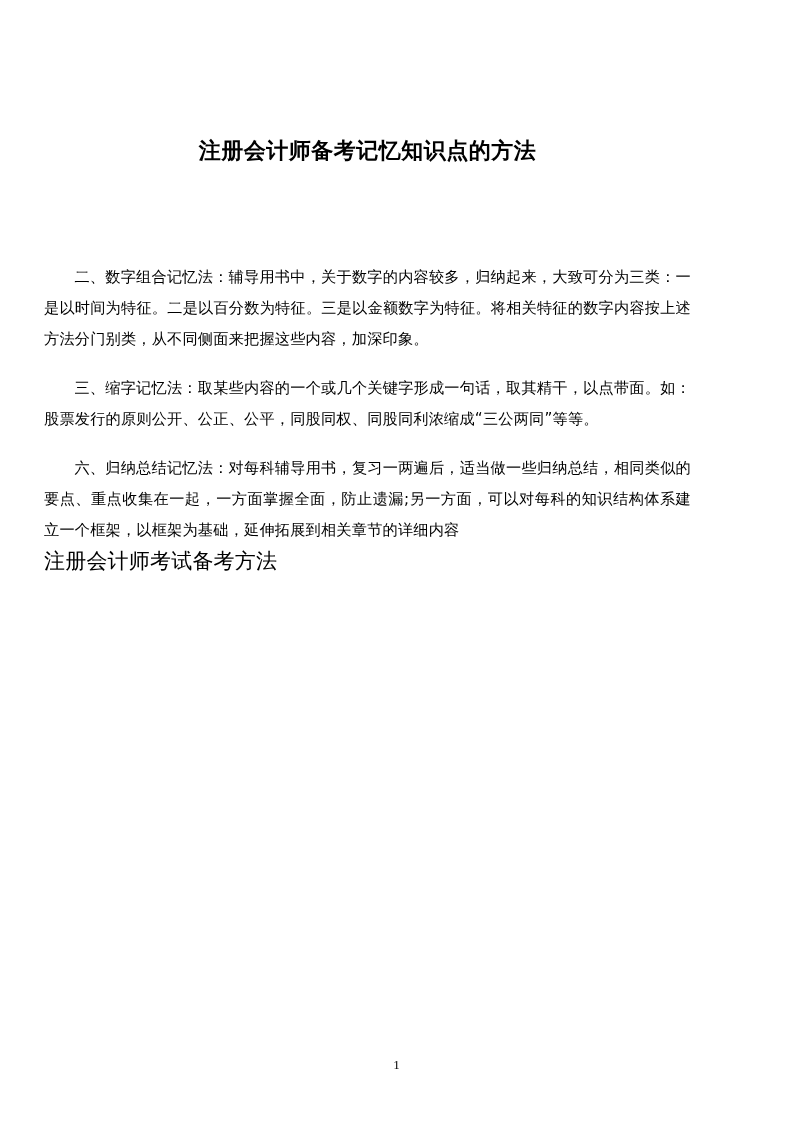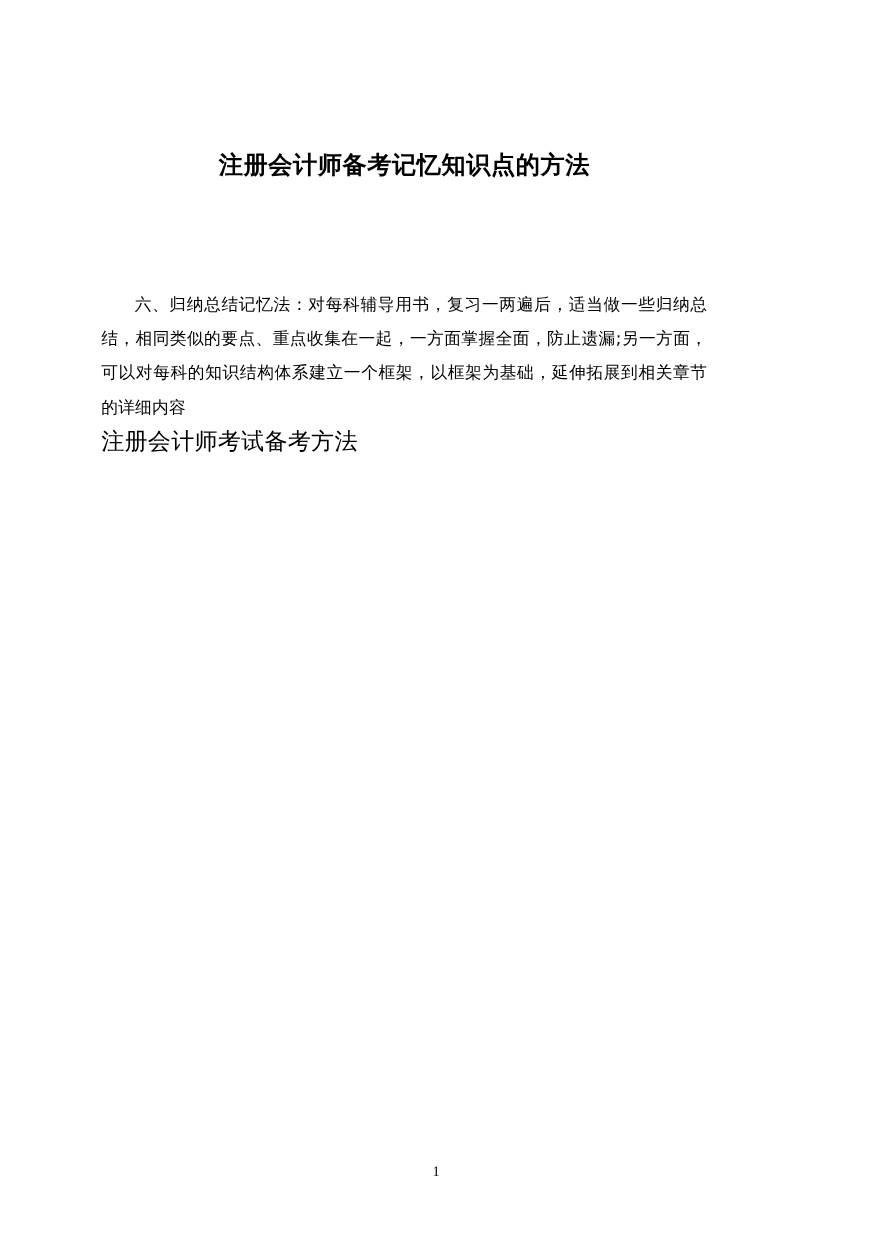--- a/index.html
+++ b/index.html
@@ -15,21 +15,21 @@
     position: relative;
     overflow: hidden;
   }
   .page {
     position: absolute;
     left: 0;
     top: 0;
     width: 735px;
     height: 1122px;
     box-sizing: border-box;
-    padding: 0 92px;
+    padding: 0 44px;
   }
   .doc-title {
     margin-top: 137px;
     text-align: center;
     font-size: 22px;
     font-weight: bold;
     letter-spacing: 0.5px;
     line-height: 1.3;
   }
   .body-block {
@@ -64,19 +64,21 @@
   }
 </style>
 </head>
 <body>
 
 <div class="page">
 
   <h1 class="doc-title">注册会计师备考记忆知识点的方法</h1>
 
   <div class="body-block">
+    <p class="para">二、数字组合记忆法：辅导用书中，关于数字的内容较多，归纳起来，大致可分为三类：一是以时间为特征。二是以百分数为特征。三是以金额数字为特征。将相关特征的数字内容按上述方法分门别类，从不同侧面来把握这些内容，加深印象。</p>
+    <p class="para">三、缩字记忆法：取某些内容的一个或几个关键字形成一句话，取其精干，以点带面。如：股票发行的原则公开、公正、公平，同股同权、同股同利浓缩成“三公两同”等等。</p>
     <p class="para tight">六、归纳总结记忆法：对每科辅导用书，复习一两遍后，适当做一些归纳总结，相同类似的要点、重点收集在一起，一方面掌握全面，防止遗漏;另一方面，可以对每科的知识结构体系建立一个框架，以框架为基础，延伸拓展到相关章节的详细内容</p>
     <p class="trailing-line">注册会计师考试备考方法</p>
   </div>
 
   <div class="page-number">1</div>
 
 </div>
 
 </body></html>

